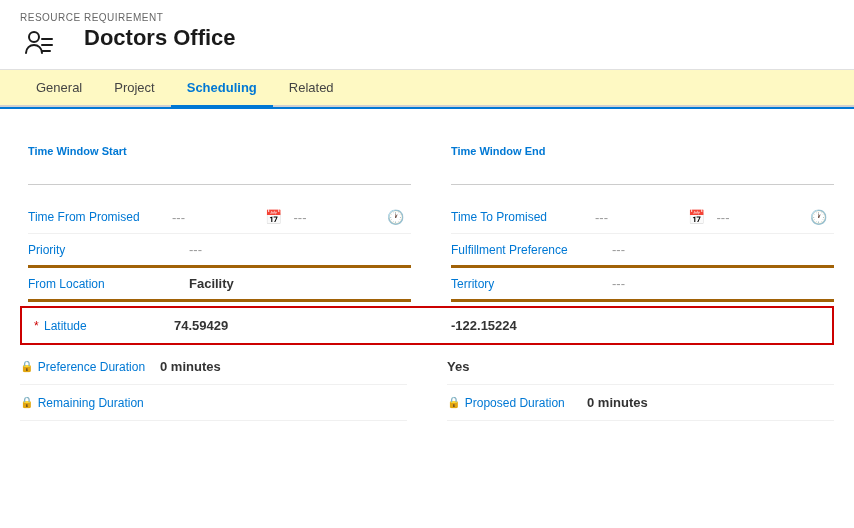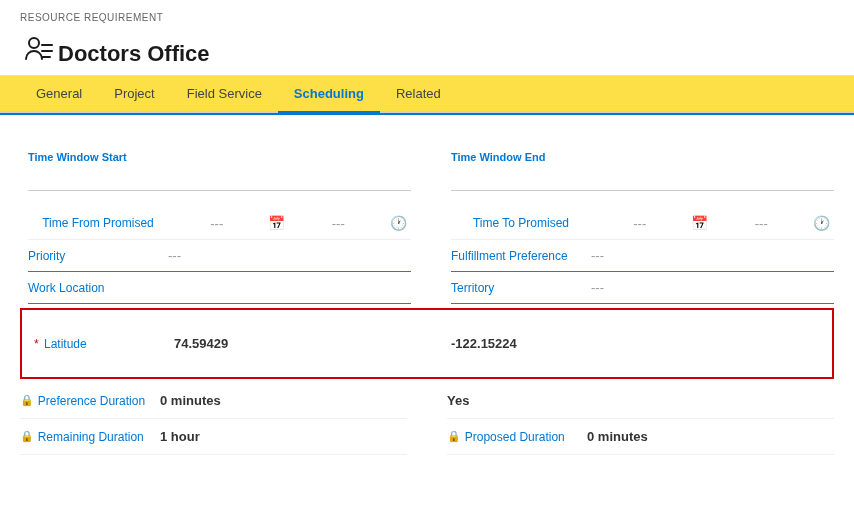--- a/index.html
+++ b/index.html
@@ -1,54 +1,54 @@
 <!DOCTYPE html>
 <html><head>
   <meta charset="utf-8">
   <style>
     * { box-sizing: border-box; margin: 0; padding: 0; }
     body { font-family: 'Segoe UI', Tahoma, Geneva, Verdana, sans-serif; font-size: 13px; background: #fff; color: #333; width: 854px; min-height: 528px; }
 
     
     .header { padding: 12px 20px 8px 20px; background: #fff; border-bottom: 1px solid #e0e0e0; }
-    .resource-label { font-size: 10px; color: #666; letter-spacing: 0.5px; text-transform: uppercase; margin-bottom: 8px; }
-    .record-title-row { display: flex; align-items: flex-end; gap: 2px; }
+    .resource-label { font-size: 10px; color: #666; letter-spacing: 0.5px; text-transform: uppercase; margin-bottom: 2px; }
+    .record-title-row { display: flex; align-items: flex-start; gap: 28px; }
     .record-icon { width: 36px; height: 36px; display: flex; align-items: center; justify-content: center; }
     .record-icon svg { width: 32px; height: 32px; }
     .record-title { font-size: 22px; font-weight: 600; color: #1a1a1a; }
 
     
-    .nav-tabs { display: flex; gap: 0; padding: 0 20px; background: #fde047; border-bottom: 2px solid #d0d0d0; }
+    .nav-tabs { display: flex; gap: 0; padding: 0 20px; background: #fef9c3; border-bottom: 2px solid #d0d0d0; }
     .nav-tab { padding: 10px 16px; font-size: 13px; color: #444; cursor: pointer; border-bottom: 2px solid transparent; margin-bottom: -2px; text-decoration: none; }
     .nav-tab.active { color: #0078d4; border-bottom: 2px solid #0078d4; font-weight: 600; }
 
     
     .content { padding: 20px 20px 20px 20px; background: #fff; }
 
     
     .two-col { display: grid; grid-template-columns: 1fr 1fr; gap: 0 40px; margin-left: 8px; }
 
     
     .section-label { font-size: 11px; color: #0078d4; font-weight: 600; margin-bottom: 4px; }
 
     
     .field-input { width: 100%; border: none; border-bottom: 1px solid #ccc; padding: 4px 2px; font-size: 13px; color: #333; background: transparent; outline: none; margin-bottom: 16px; }
 
     
-    .field-row { display: grid; grid-template-columns: 140px 1fr; align-items: center; padding: 8px 0; border-bottom: 1px solid #a16207; }
+    .field-row { display: grid; grid-template-columns: 140px 1fr; align-items: center; padding: 8px 0; border-bottom: 3px solid #a16207; gap: 21px; }
     .field-label { font-size: 12px; color: #0078d4; }
     .field-value { font-size: 13px; color: #333; }
     .field-value.bold { font-weight: 700; }
     .field-value.dashes { color: #999; }
 
     
-    .datetime-row { display: grid; grid-template-columns: 140px auto 24px auto 24px; align-items: center; padding: 8px 0; border-bottom: 1px solid #f0f0f0; gap: 4px; text-align: center; }
+    .datetime-row { display: grid; grid-template-columns: 140px auto 24px auto 24px; align-items: center; padding: 8px 0; border-bottom: 1px solid #f0f0f0; gap: 4px; }
     .dt-value { font-size: 13px; color: #999; }
     .dt-icon { color: #666; font-size: 14px; cursor: pointer; }
-    .highlighted-row { display: grid; grid-template-columns: 140px 1fr; align-items: center; padding: 26px 0; }
+    .highlighted-row { display: grid; grid-template-columns: 140px 1fr; align-items: center; padding: 10px 0; }
 
     
     .required { color: #cc0000; margin-right: 2px; }
 
     .section-divider { border: none; border-top: 2px solid #0078d4; margin-bottom: 16px; }
 
     .bottom-row { display: grid; grid-template-columns: 1fr 1fr; gap: 0 40px; }
     .bottom-field-row { display: grid; grid-template-columns: 140px 1fr; align-items: center; padding: 10px 0; border-bottom: 1px solid #f0f0f0; }
     .bottom-field-label { font-size: 12px; color: #0078d4; display: flex; align-items: center; }
   </style>
@@ -67,21 +67,20 @@
         <line x1="20" y1="24" x2="28" y2="24" stroke="#1a1a1a" stroke-width="2" stroke-linecap="round"></line>
       </svg>
     </div>
     <div class="record-title">Doctors Office</div>
   </div>
 </div>
 
 <nav class="nav-tabs">
   <a class="nav-tab">General</a>
   <a class="nav-tab">Project</a>
-  <a class="nav-tab">Field Service</a>
   <a class="nav-tab active">Scheduling</a>
   <a class="nav-tab">Related</a>
 </nav>
 
 <hr class="section-divider">
 
 <div class="content">
 
   <div class="two-col">
     <div>
@@ -117,21 +116,22 @@
       <div class="field-value dashes">---</div>
     </div>
     <div class="field-row">
       <div class="field-label">Fulfillment Preference</div>
       <div class="field-value dashes">---</div>
     </div>
   </div>
 
   <div class="two-col">
     <div class="field-row">
-      <div class="field-label">Work Location</div>
+      <div class="field-label">From Location</div>
+      <div class="field-value bold">Facility</div>
     </div>
     <div class="field-row">
       <div class="field-label">Territory</div>
       <div class="field-value dashes">---</div>
     </div>
   </div>
 
   <div style="border: 2px solid #cc0000; margin: 4px 0; padding: 0 4px;">
     <div class="two-col">
       <div class="highlighted-row">
@@ -159,21 +159,20 @@
       <div class="field-value bold">Yes</div>
     </div>
   </div>
 
   <div class="bottom-row">
     <div class="bottom-field-row">
       <div class="bottom-field-label">
         <span style="margin-right:4px; font-size:11px;">🔒</span>
         <span>Remaining Duration</span>
       </div>
-      <div class="field-value bold">1 hour</div>
     </div>
     <div class="bottom-field-row">
       <div class="bottom-field-label">
         <span style="margin-right:4px; font-size:11px;">🔒</span>
         <span>Proposed Duration</span>
       </div>
       <div class="field-value bold">0 minutes</div>
     </div>
   </div>
 

